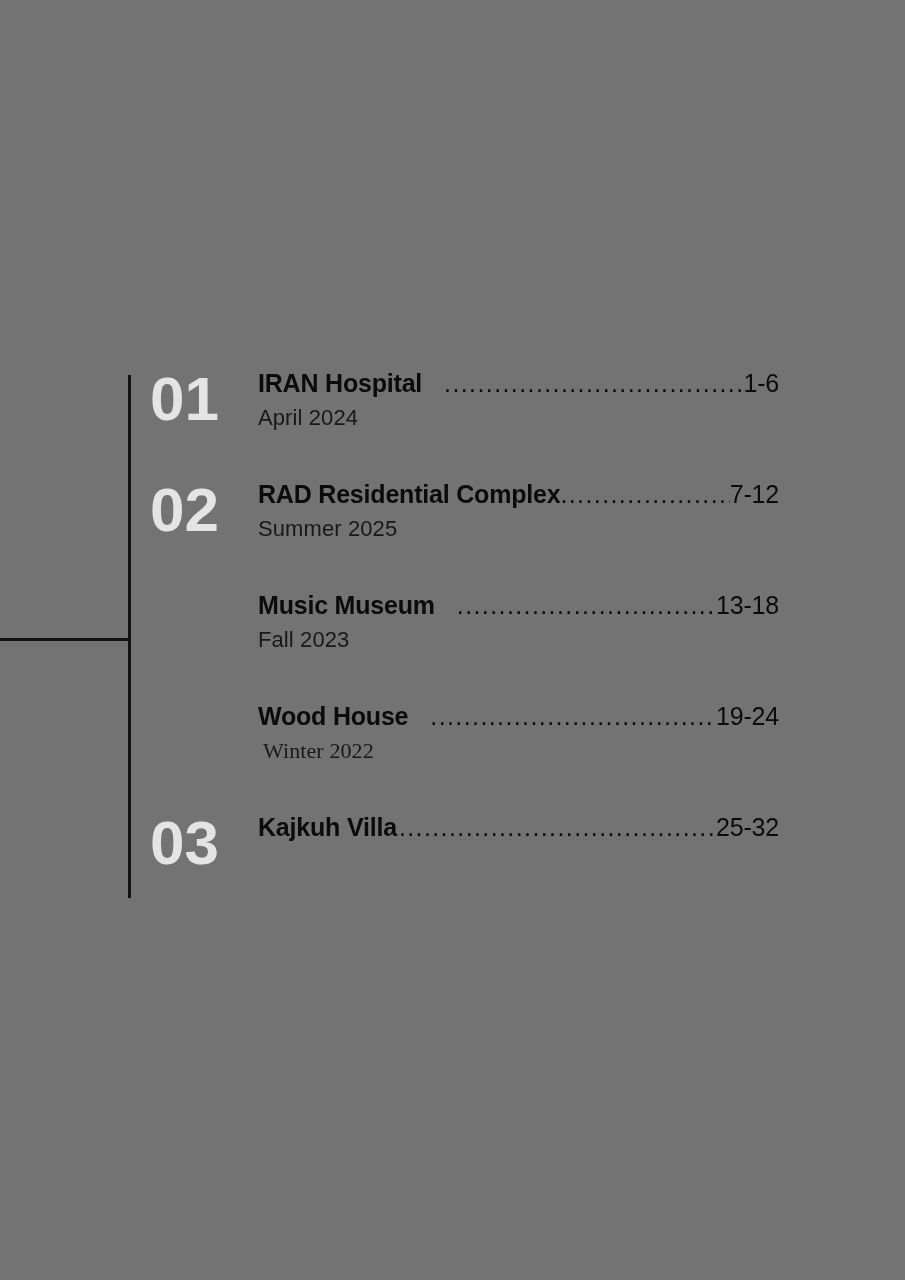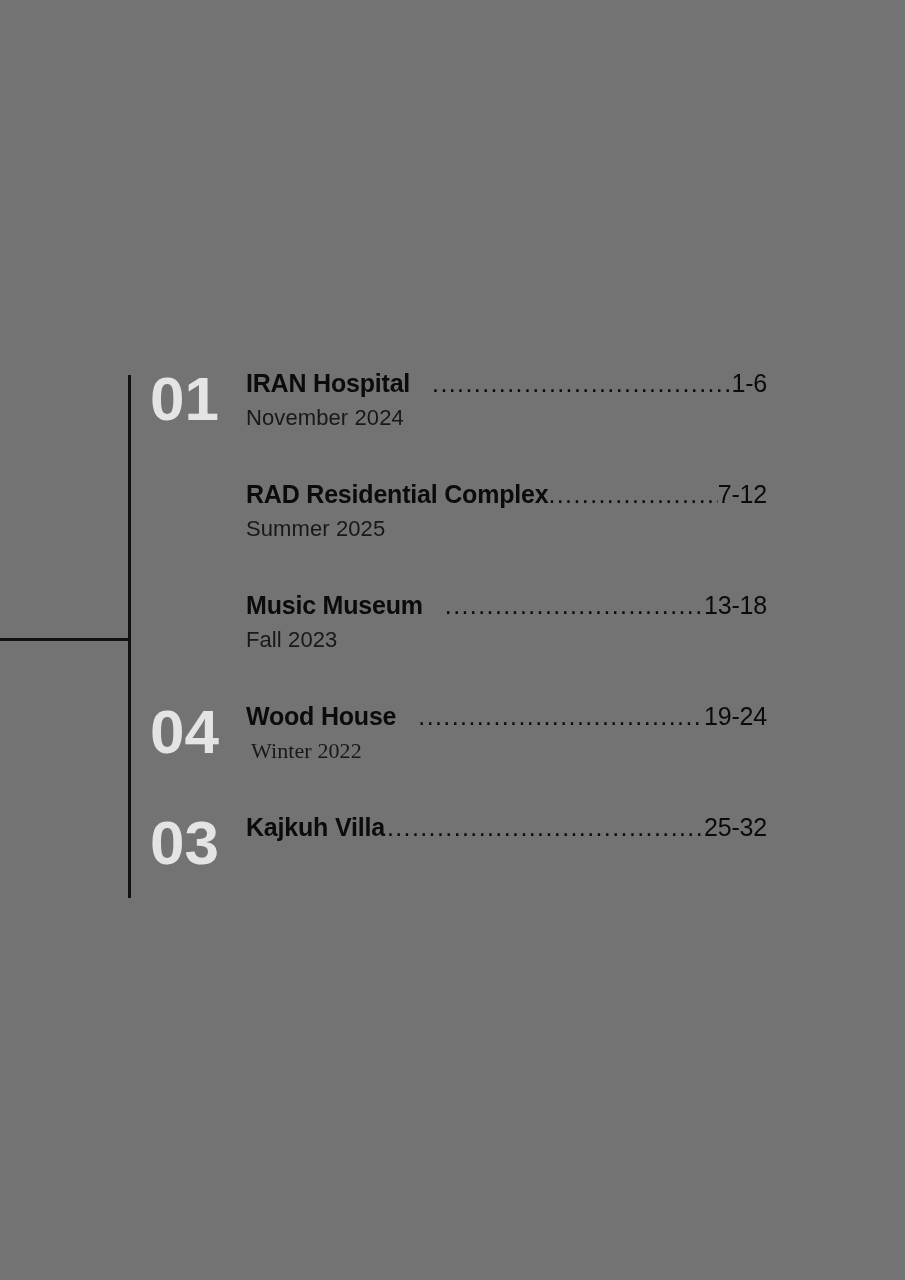--- a/index.html
+++ b/index.html
@@ -62,21 +62,21 @@
     font-size: 62px;
     font-weight: 700;
     letter-spacing: 0px;
     color: #e4e4e4;
     line-height: 1;
     font-family: "Liberation Sans", sans-serif;
   }
 
   .entry-body {
     position: absolute;
-    left: 246px;
+    left: 258px;
     top: 0px;
     right: 0px;
   }
 
   .title-row {
     display: flex;
     align-items: baseline;
     width: 521px;
     font-size: 25px;
     line-height: 30px;
@@ -137,25 +137,26 @@
   <div class="toc">
 
     <div class="toc-entry gap-wide">
       <div class="entry-number">01</div>
       <div class="entry-body">
         <div class="title-row">
           <span class="entry-title">IRAN Hospital</span>
           <span class="leader">..............................................</span>
           <span class="entry-pages">1-6</span>
         </div>
-        <div class="entry-subtitle">November 2024</div>
+        <div class="entry-subtitle">April 2024</div>
       </div>
     </div>
 
     <div class="toc-entry gap-none">
+      <div class="entry-number">02</div>
       <div class="entry-body">
         <div class="title-row">
           <span class="entry-title">RAD Residential Complex</span>
           <span class="leader">.....................</span>
           <span class="entry-pages">7-12</span>
         </div>
         <div class="entry-subtitle">Summer 2025</div>
       </div>
     </div>
 
@@ -164,21 +165,20 @@
         <div class="title-row">
           <span class="entry-title">Music Museum</span>
           <span class="leader">.....................................</span>
           <span class="entry-pages">13-18</span>
         </div>
         <div class="entry-subtitle">Fall 2023</div>
       </div>
     </div>
 
     <div class="toc-entry gap-wide">
-      <div class="entry-number">04</div>
       <div class="entry-body">
         <div class="title-row">
           <span class="entry-title">Wood House</span>
           <span class="leader">........................................</span>
           <span class="entry-pages">19-24</span>
         </div>
         <div class="entry-subtitle sub-indent">Winter 2022</div>
       </div>
     </div>
 

